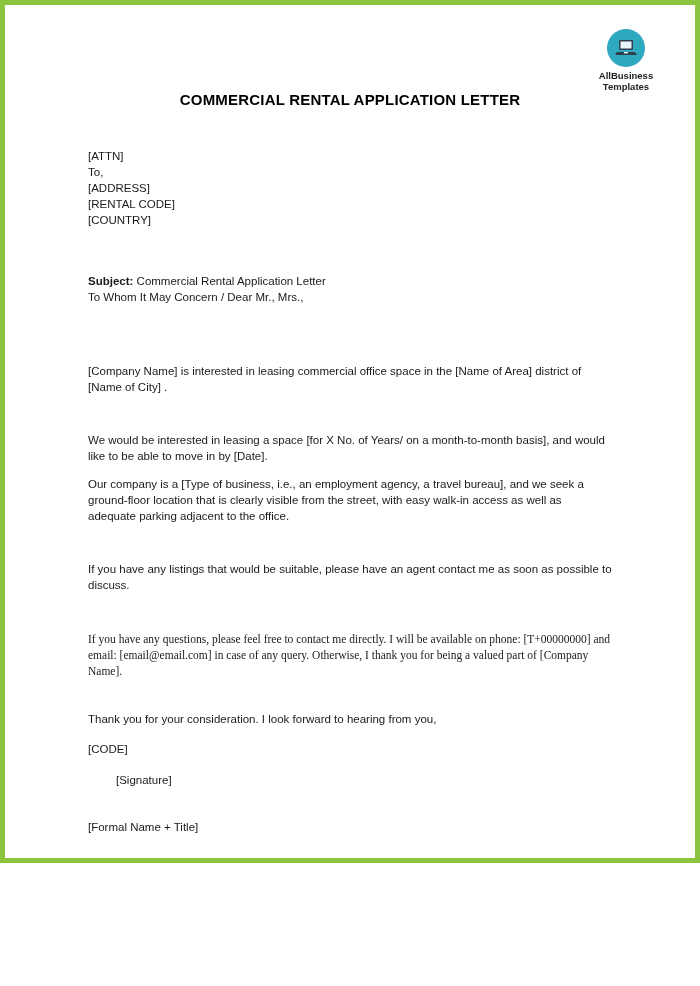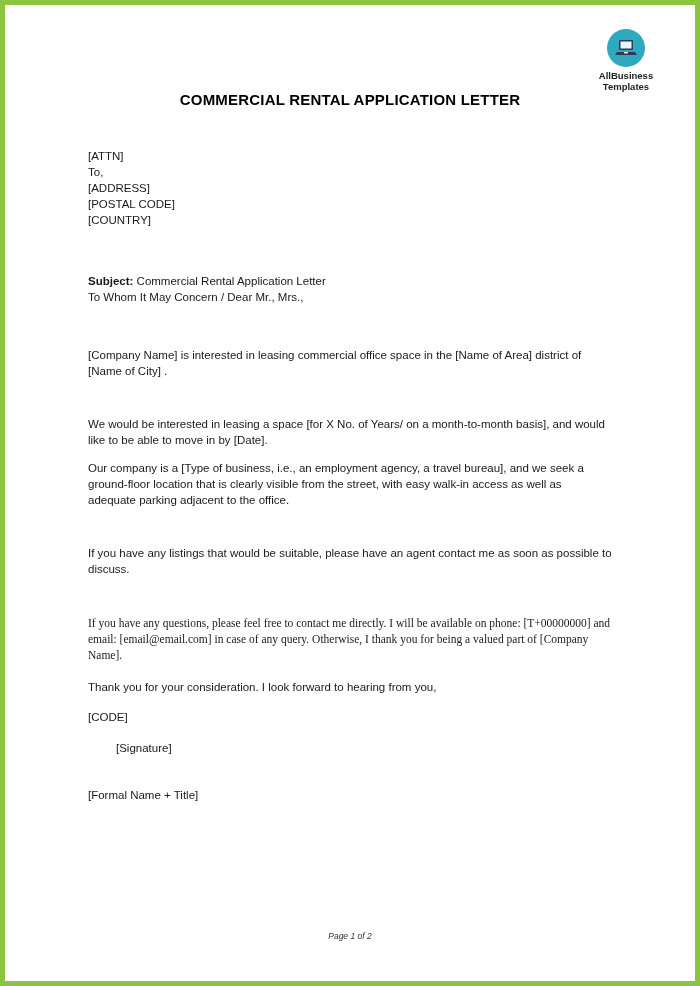--- a/index.html
+++ b/index.html
@@ -9,21 +9,21 @@
   }
   *{margin:0;padding:0;box-sizing:border-box;}
   html,body{background:#fff;}
   body{
     width:700px;height:986px;
     font-family:"Liberation Sans","DejaVu Sans",sans-serif;
     color:var(--text-black);
   }
   .page{
     position:relative;
-    width:700px;height:986px;
+    width:700px;height:863px;
     background:#fff;
     border:5px solid var(--border-green);
     overflow:hidden;
   }
   .content{
     padding:0 83px;
     font-size:11.5px;
     line-height:16px;
   }
   .doc-title{
@@ -33,26 +33,26 @@
     font-weight:bold;
     letter-spacing:.2px;
     color:#000;
   }
   .date-line{margin-top:38px;}
   .recipient{margin-top:40px;}
   .recipient div{line-height:16px;}
   .subject-block{margin-top:45px;}
   .subject-label{font-weight:bold;}
   p.body-par{line-height:16px;}
-  .p1{margin-top:42px;}
+  .p1{margin-top:58px;}
   .p2{margin-top:12px;}
   .p3{margin-top:37px;}
   .p4{margin-top:37px;}
   .p5{margin-top:38px;font-family:Liberation Serif, serif;}
-  .p6{margin-top:16px;}
+  .p6{margin-top:32px;}
   .closing{margin-top:32px;}
   .sig-name{margin-top:14px;}
   .sig-signature{margin-top:15px;padding-left:28px;}
   .sig-formal{margin-top:31px;}
   .logo{
     position:absolute;
     top:24px;right:26px;
     width:86px;
     text-align:center;
   }
@@ -99,21 +99,21 @@
 
   <div class="content">
 
     <h1 class="doc-title">COMMERCIAL RENTAL APPLICATION LETTER</h1>
 
 
     <div class="recipient">
       <div>[ATTN]</div>
       <div>To,</div>
       <div>[ADDRESS]</div>
-      <div>[POSTAL CODE]</div>
+      <div>[RENTAL CODE]</div>
       <div>[COUNTRY]</div>
     </div>
 
     <div class="subject-block">
       <div>
         <span class="subject-label">Subject:</span>
         <span>Commercial Rental Application Letter</span>
       </div>
       <div>To Whom It May Concern / Dear Mr., Mrs.,</div>
     </div>

